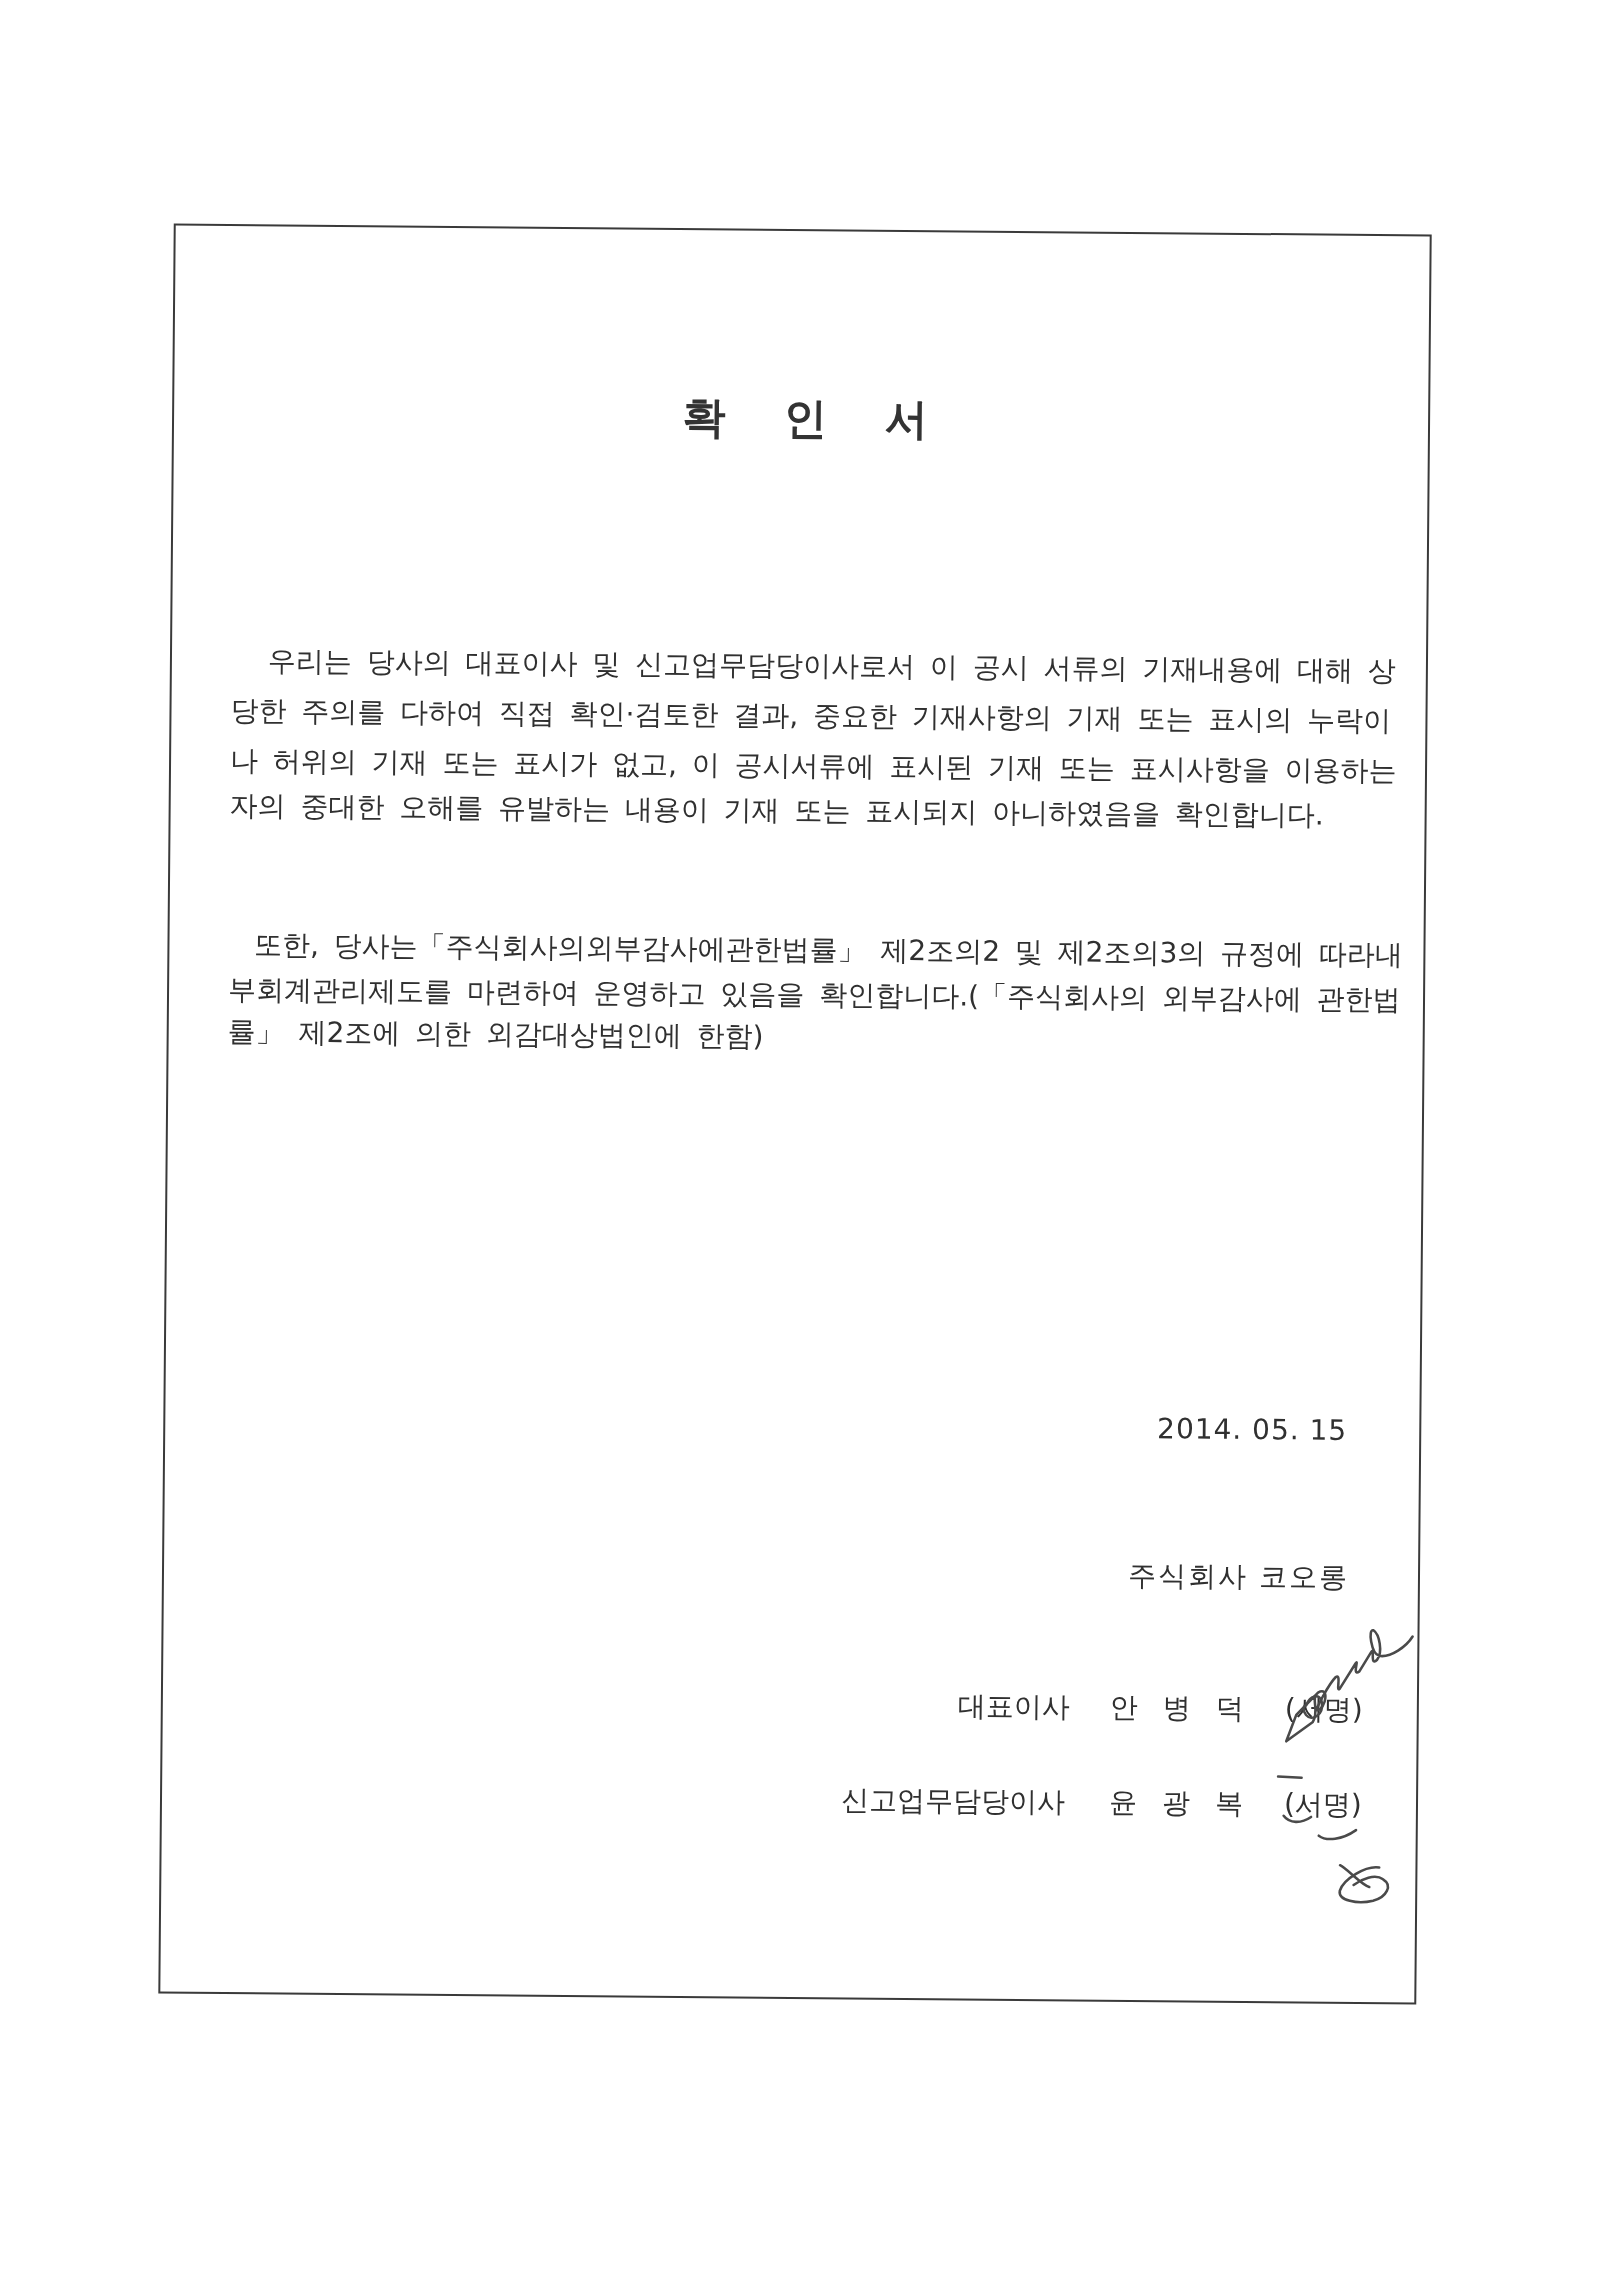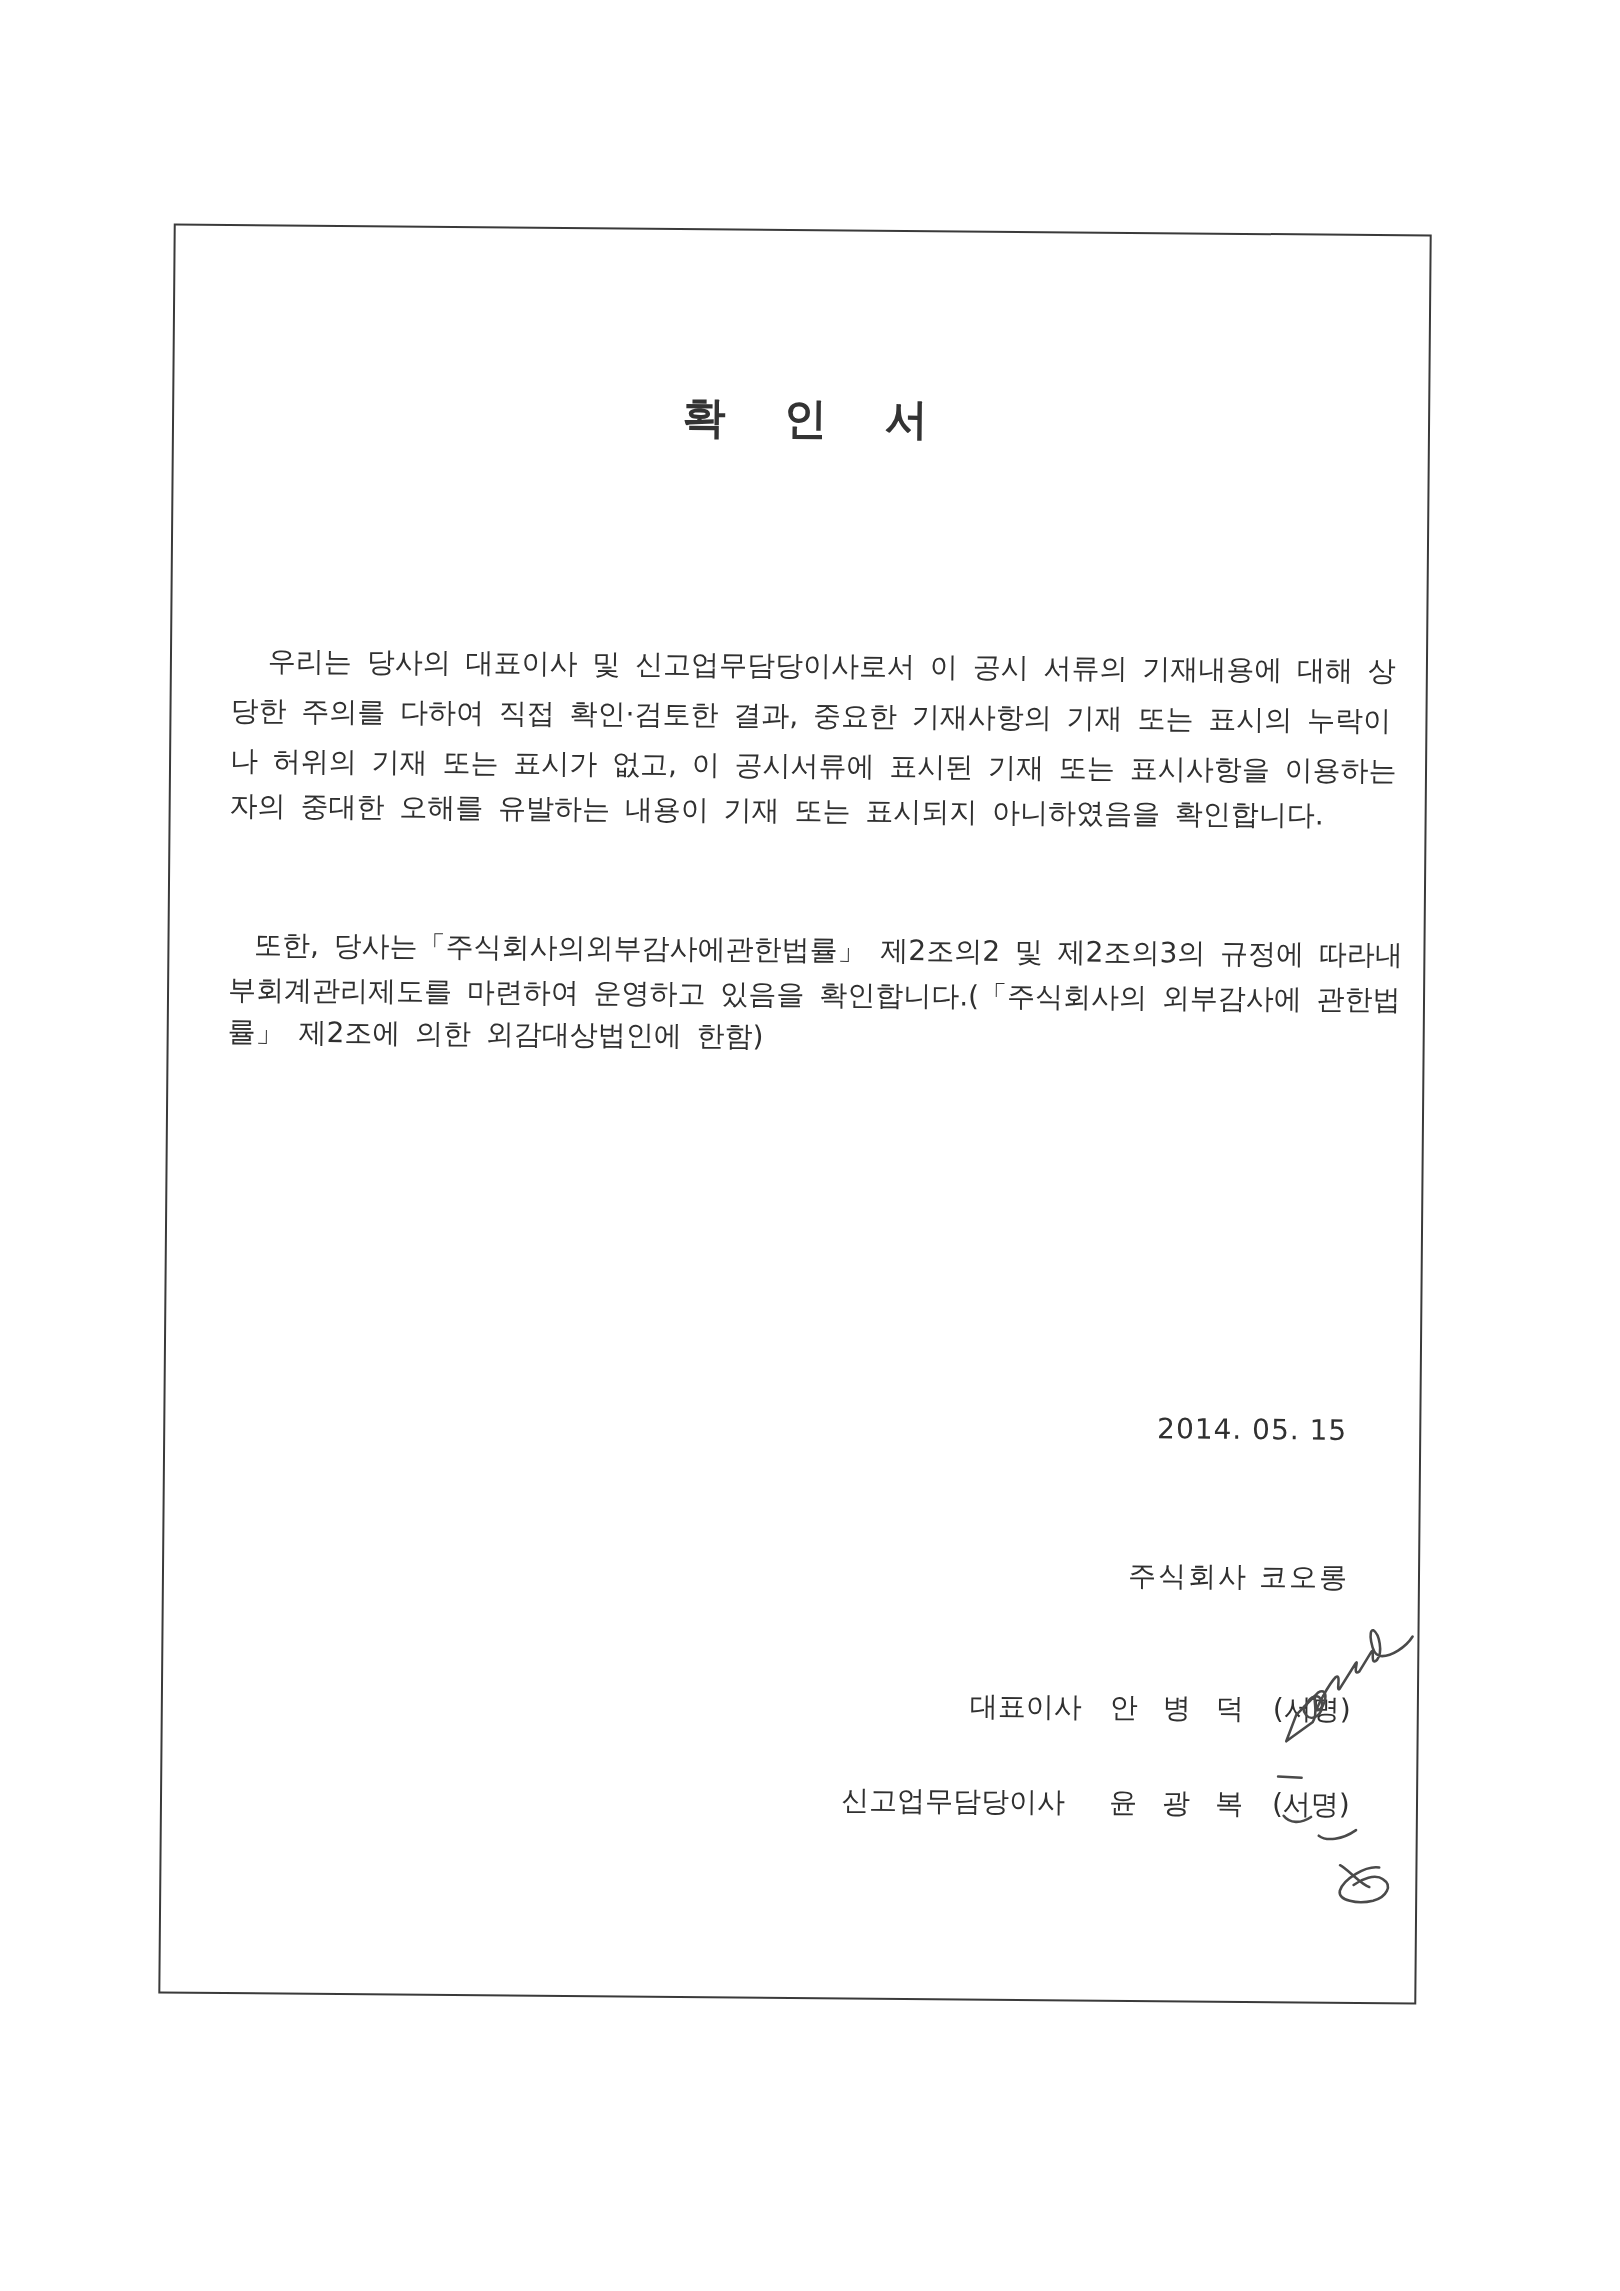--- a/index.html
+++ b/index.html
@@ -15,21 +15,21 @@
           text-align:justify; text-align-last:left; word-spacing:5.9px; }
   .para .line { display:block; white-space:nowrap; height:0; overflow:visible; position:relative; }
   .p1 { top:647px; }
   .p2 { top:931px; }
   .txt { position:absolute; font-size:28px; color:#303030; white-space:nowrap; }
   .date { right:270px; top:1409px; letter-spacing:1px; }
   .company { right:267px; top:1554px; letter-spacing:2px; }
   .sig-row { position:absolute; top:0; font-size:28px; color:#303030; white-space:nowrap; }
   .role { position:absolute; text-align:right; }
   .name-ch { position:absolute; }
-  .sign-label { position:absolute; }
+  .sign-label { position:absolute;margin-left:12px; }
   .sig-svg { position:absolute; left:0; top:0; width:1620px; height:2292px; pointer-events:none; }
 </style>
 </head>
 <body>
 
 <div class="page">
   <div class="frame"></div>
 
   <div class="title">확 인 서</div>
 
@@ -43,21 +43,21 @@
   <div class="para p2">
     <span class="line" style="top:0;padding-left:25.5px;">또한, 당사는「주식회사의외부감사에관한법률」 제2조의2 및 제2조의3의 규정에 따라내</span>
     <span class="line" style="top:45px;">부회계관리제도를 마련하여 운영하고 있음을 확인합니다.(「주식회사의 외부감사에 관한법</span>
     <span class="line" style="top:87px;">률」 제2조에 의한 외감대상법인에 한함)</span>
   </div>
 
   <div class="txt date">2014. 05. 15</div>
   <div class="txt company">주식회사 코오롱</div>
 
   <div class="sig-row" style="top:1686px;left:0;width:1620px;">
-    <span class="role" style="right:533px;">대표이사</span>
+    <span class="role" style="right:545px;">대표이사</span>
     <span class="name-ch" style="left:1115px;">안</span>
     <span class="name-ch" style="left:1168px;">병</span>
     <span class="name-ch" style="left:1221px;">덕</span>
     <span class="sign-label" style="left:1278px;">(서명)</span>
   </div>
 
   <div class="sig-row" style="top:1781px;left:0;width:1620px;">
     <span class="role" style="right:549px;">신고업무담당이사</span>
     <span class="name-ch" style="left:1115px;">윤</span>
     <span class="name-ch" style="left:1168px;">광</span>

